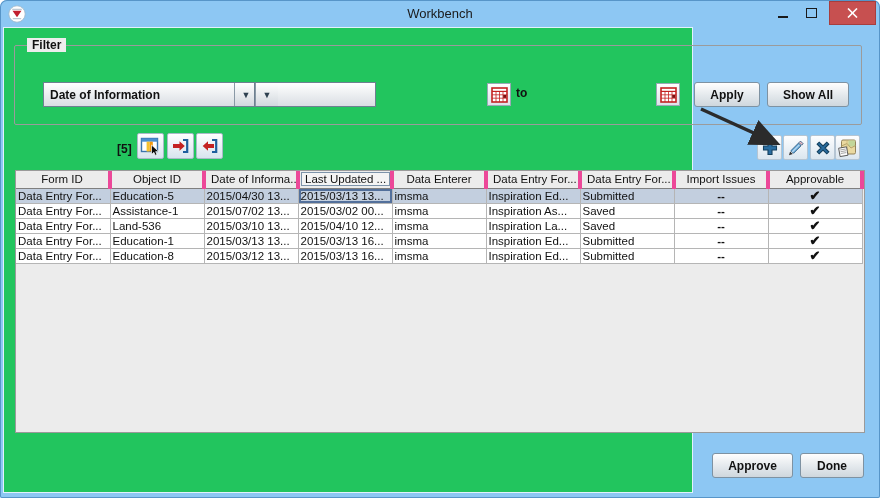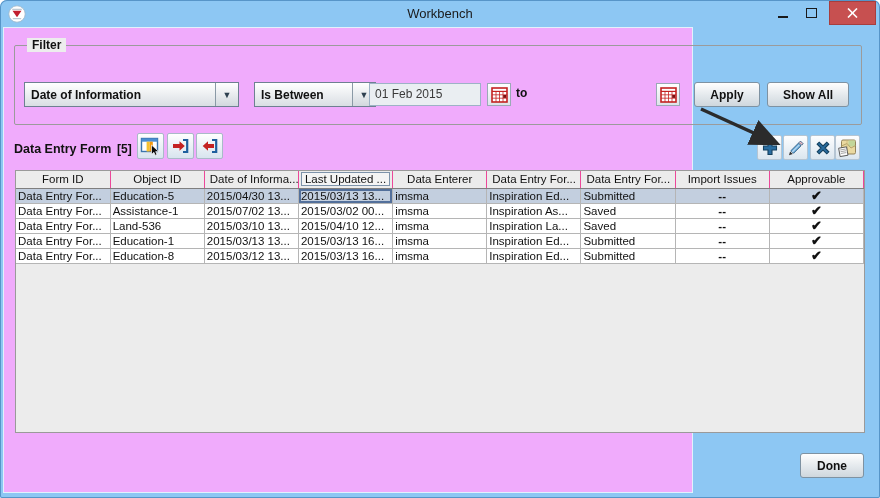--- a/index.html
+++ b/index.html
@@ -15,21 +15,21 @@
           font-size:13px; color:#1a1a1a; }
   .winbtn{ position:absolute; top:0; height:26px; display:flex; align-items:center; justify-content:center; cursor:default; }
   .btn-min{ right:86px; width:22px; }
   .btn-min i{ display:block; width:10px; height:2px; background:#1a1a1a; margin-top:8px; }
   .btn-max{ right:58px; width:22px; }
   .btn-max i{ display:block; width:11px; height:10px; border:1.6px solid #1a1a1a; background:transparent; }
   .btn-close{ right:4px; top:1px; width:47px; height:24px; background:#c75050; box-shadow: inset 0 0 0 1px #a73e3e; }
 
   
   .content{ position:absolute; left:4px; top:28px; width:688px; height:464px;
-            background:#f0abfc; box-shadow:0 0 0 1px rgba(255,255,255,.75); font-size:12px; }
+            background:#22c55e; box-shadow:0 0 0 1px rgba(255,255,255,.75); font-size:12px; }
 
   
   .groupbox{ position:absolute; left:10px; top:17px; width:848px; height:80px;
              border:1px solid #9b9b9b; border-radius:2px; }
   .group-label{ position:absolute; left:12px; top:-8px; background:#ededed; padding:0 5px;
                 font-weight:bold; font-size:12px; color:#111; }
 
   .combo{ position:absolute; top:36px; height:25px; border:1px solid #6e8091;
           background:linear-gradient(#ffffff,#d9dee3); display:flex; align-items:stretch; cursor:default; }
   .combo-val{ flex:1; font-weight:bold; font-size:12px; color:#111; padding:0 6px;
@@ -60,21 +60,21 @@
   .toolbtn{ position:absolute; top:107px; width:25px; height:25px; border:1px solid #b5c5d3; border-radius:2px;
             background:linear-gradient(#fdfeff,#dbe6ef); padding:0; display:flex;
             align-items:center; justify-content:center; cursor:default; }
 
   
   .scrollpane{ position:absolute; left:11px; top:142px; width:850px; height:263px;
                border:1px solid #9a9a9a; background:#ececec; overflow:hidden; }
   table{ border-collapse:collapse; table-layout:fixed; width:100%;
          font-size:11.5px; color:#111; }
   th{ height:17px; background:#ececec; font-weight:normal; 
-      border-right:1px solid #ec4899; border-bottom:1px solid #7f7f7f;
+      border-right:4px solid #ec4899; border-bottom:1px solid #7f7f7f;
       padding:0 1px; white-space:nowrap; overflow:hidden; cursor:default; }
   th .hdr-label{ display:inline-block; padding:0 3px; border:1px solid transparent; }
   th.sorted .hdr-label{ border:1px solid #7d93aa; background:#f4f4f4; }
   td{ height:15px; background:#fff; border-right:1px solid #b5b5b5; border-bottom:1px solid #b5b5b5;
       padding:0 2px; white-space:nowrap; overflow:hidden; cursor:default; }
   tr.selected td{ background:#c3cfdf; }
   td.center{ text-align:center; font-weight:bold; }
   td.check{ text-align:center; font-weight:bold; font-size:13px; line-height:13px; }
   td.focus{ box-shadow: inset 0 0 0 2px #53709b; }
 
@@ -111,31 +111,29 @@
         <line x1="10" y1="0.5" x2="1" y2="9.5" stroke="#fff" stroke-width="1.6"></line>
       </svg>
     </span>
   </div>
 
   <div class="content">
 
     <div class="groupbox">
       <span class="group-label">Filter</span>
 
-      <div class="combo" style="left:9px; width:215px;justify-content:center;">
+      <div class="combo" style="left:28px; width:215px;justify-content:center;">
         <span class="combo-val">Date of Information</span>
         <span class="combo-arrow">▼</span>
       </div>
 
       <div class="combo" style="left:239px; width:122px;">
-        <span class="combo-val">Is Between</span>
         <span class="combo-arrow">▼</span>
       </div>
 
-      <div class="tfield" style="left:354px; width:112px;">01 Feb 2015</div>
 
       <button class="calbtn" style="left:472px;">
         <svg width="17" height="16" viewBox="0 0 17 16">
           <rect x="1" y="1" width="15" height="14" fill="#fff" stroke="#c42222" stroke-width="1.6"></rect>
           <line x1="1" y1="4.4" x2="16" y2="4.4" stroke="#c42222" stroke-width="1.2"></line>
           <line x1="5" y1="4.4" x2="5" y2="15" stroke="#c42222" stroke-width="0.8"></line>
           <line x1="8.5" y1="4.4" x2="8.5" y2="15" stroke="#c42222" stroke-width="0.8"></line>
           <line x1="12" y1="4.4" x2="12" y2="15" stroke="#c42222" stroke-width="0.8"></line>
           <line x1="1" y1="7.8" x2="16" y2="7.8" stroke="#c42222" stroke-width="0.8"></line>
           <line x1="1" y1="11.2" x2="16" y2="11.2" stroke="#c42222" stroke-width="0.8"></line>
@@ -156,21 +154,20 @@
           <line x1="1" y1="7.8" x2="16" y2="7.8" stroke="#c42222" stroke-width="0.8"></line>
           <line x1="1" y1="11.2" x2="16" y2="11.2" stroke="#c42222" stroke-width="0.8"></line>
           <rect x="12.2" y="8" width="3" height="2.9" fill="#7c0f0f"></rect>
         </svg>
       </button>
 
       <button class="pushbtn" style="left:679px; width:66px; top:36px;">Apply</button>
       <button class="pushbtn" style="left:752px; width:82px; top:36px;">Show All</button>
     </div>
 
-    <span class="def-label">Data Entry Form</span>
     <span class="def-count">[5]</span>
 
     <button class="iconbtn" style="left:133px;">
       <svg width="21" height="19" viewBox="0 0 21 19">
         <rect x="1.5" y="1.5" width="16" height="13" fill="#fff" stroke="#3a73ad" stroke-width="1.4"></rect>
         <rect x="1.5" y="1.5" width="16" height="3.2" fill="#4a8ed2"></rect>
         <rect x="6.6" y="4.7" width="3.1" height="9.8" fill="#f6c12f"></rect>
         <rect x="9.7" y="4.7" width="3.1" height="9.8" fill="#f2990f"></rect>
         <polygon points="11.5,8 11.5,17.6 13.9,15.3 15.2,18.4 17,17.5 15.7,14.6 18.8,14.6" fill="#0d0d0d" stroke="#ffffff" stroke-width="0.7"></polygon>
       </svg>
@@ -303,15 +300,16 @@
               <td>imsma</td>
               <td>Inspiration Ed...</td>
               <td>Submitted</td>
               <td class="center">--</td>
               <td class="check">✔</td>
             </tr>
           </tbody>
       </table>
     </div>
 
+    <button class="pushbtn approve">Approve</button>
     <button class="pushbtn done">Done</button>
   </div>
 </div>
 
 </body></html>

